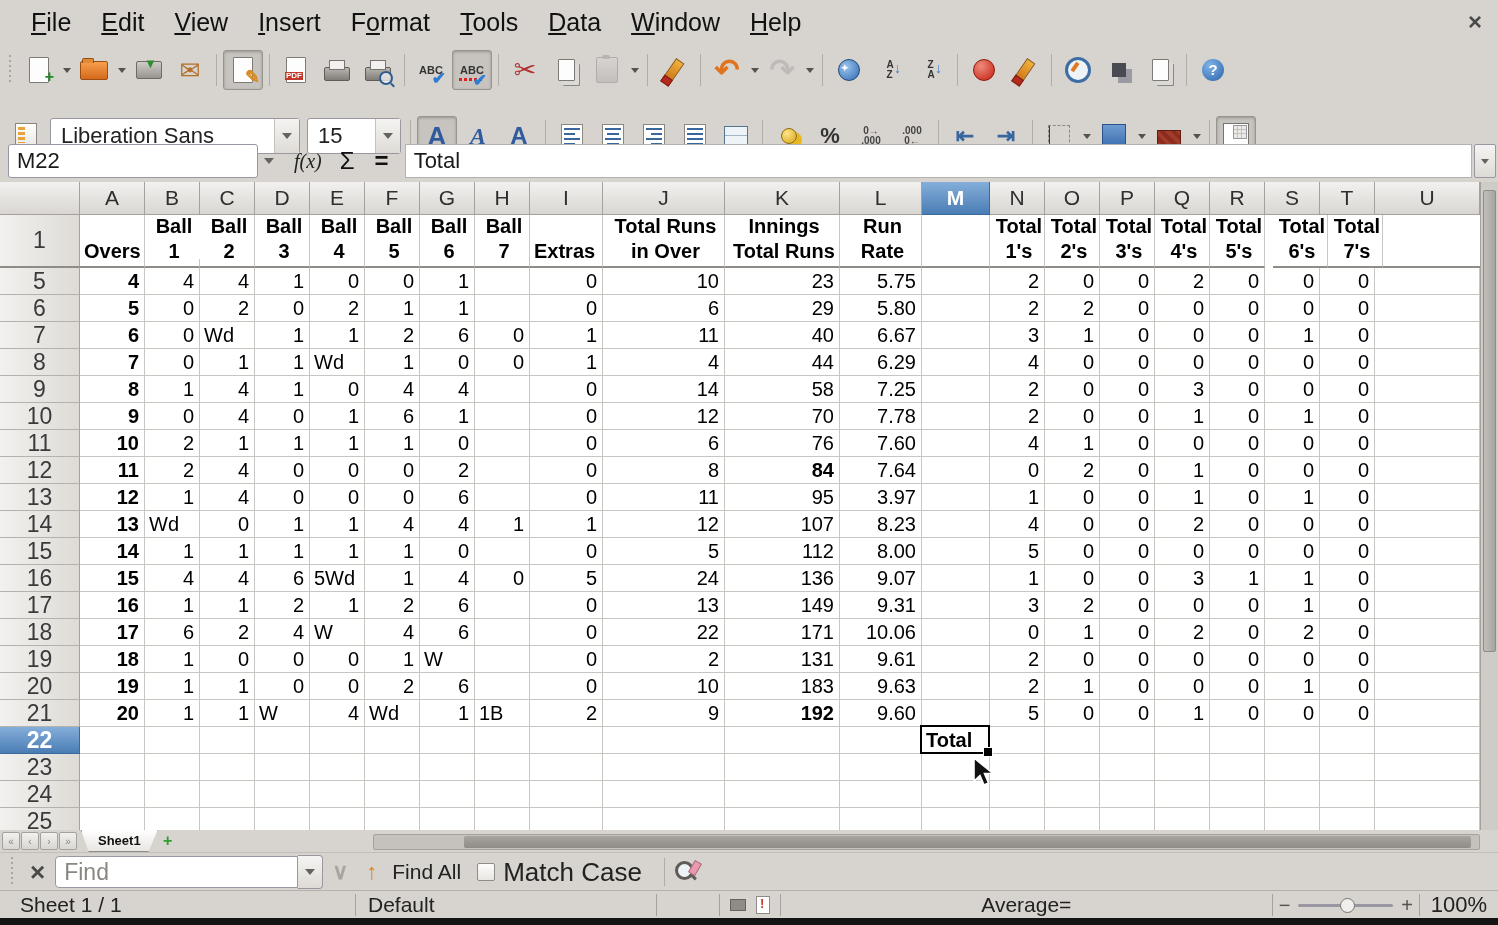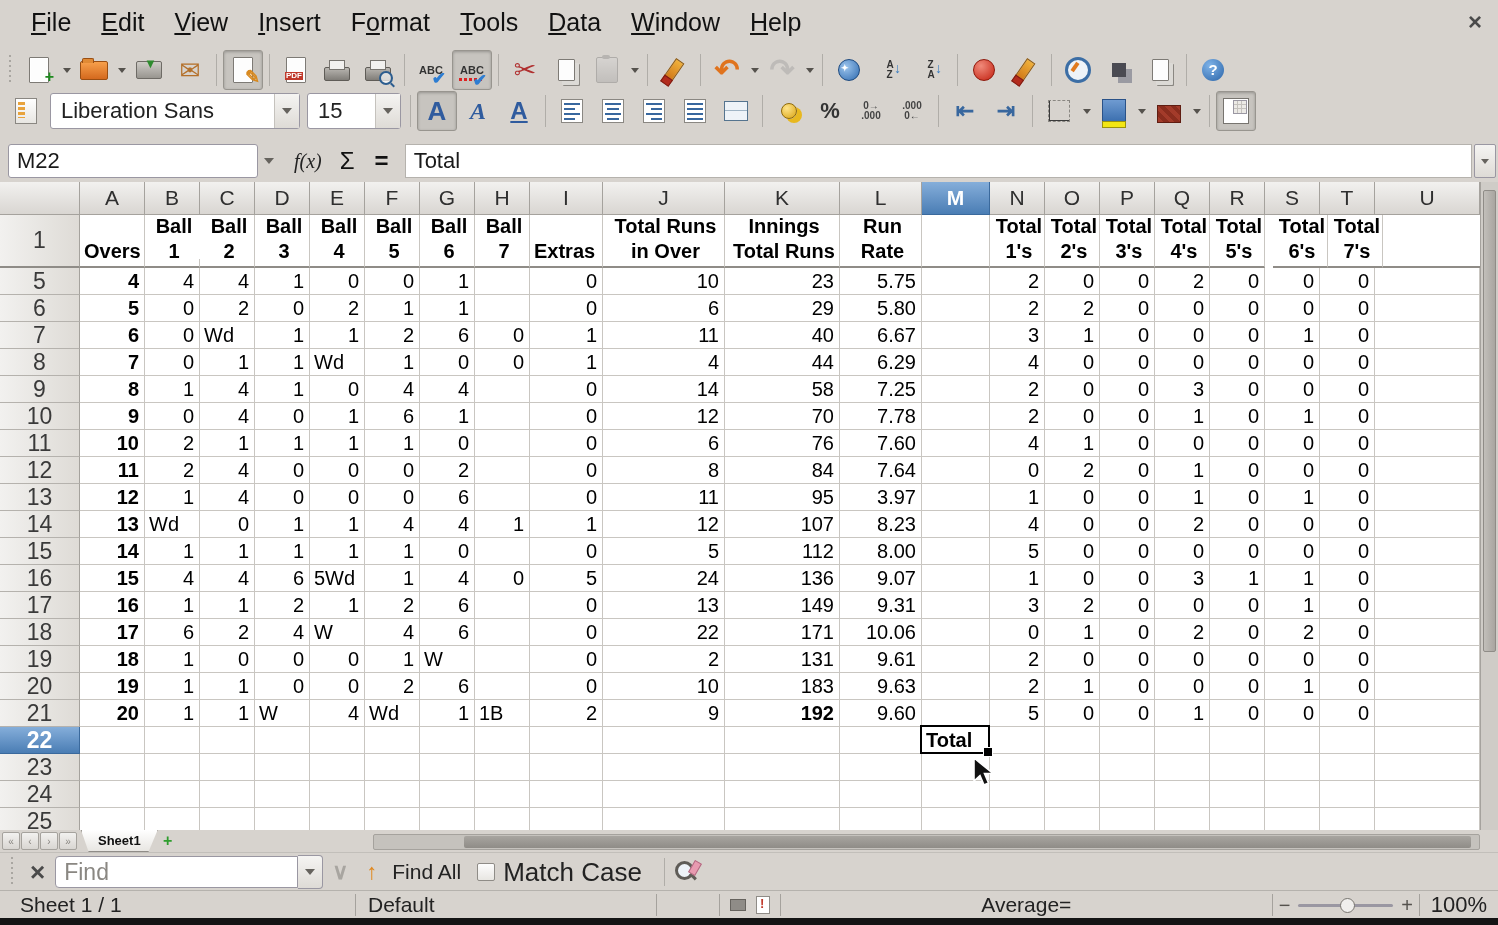--- a/index.html
+++ b/index.html
@@ -9,21 +9,21 @@
     -webkit-font-smoothing:antialiased;
   }
   
   .menubar{position:absolute;top:0;left:0;right:0;height:45px;display:flex;align-items:center;padding-left:16px;}
   .menu-item{font-size:25px;padding:4px 15px;color:#111;cursor:default;}
   .menu-item u{text-decoration:underline;}
   .win-close{position:absolute;right:10px;top:6px;font-size:24px;color:#4a4a4a;font-weight:bold;padding:2px 6px;}
   
   .toolbar{position:absolute;left:0;right:0;display:flex;align-items:center;gap:1px;padding-left:6px;}
   .tb-std{top:45px;height:50px;}
-  .tb-fmt{top:88px;height:46px;}
+  .tb-fmt{top:113px;height:46px;}
   .grip{width:8px;height:30px;margin-right:4px;background:repeating-linear-gradient(to bottom,#a9a6a1 0 2px,transparent 2px 5px);background-size:2px 100%;background-repeat:no-repeat;background-position:3px 0;}
   .tsep{width:1px;height:32px;background:#b0ada8;margin:0 5px;}
   .tbtn{width:38px;height:38px;display:flex;align-items:center;justify-content:center;position:relative;border:1px solid transparent;border-radius:3px;flex:0 0 auto;}
   .tbtn.pressed{border-color:#98958f;background:#c7c4bf;box-shadow:inset 0 1px 3px rgba(0,0,0,.25);}
   .tbtn.disabled{opacity:.4;filter:grayscale(.9);}
   .dd{width:13px;height:38px;display:flex;align-items:center;justify-content:center;flex:0 0 auto;}
   .dd i{width:0;height:0;border-left:4px solid transparent;border-right:4px solid transparent;border-top:5px solid #55524d;}
   .g{position:relative;width:30px;height:30px;display:flex;align-items:center;justify-content:center;}
   .bd{position:absolute;font-weight:bold;font-size:13px;line-height:1;}
   .ch{line-height:1;}
@@ -729,21 +729,21 @@
       <div class="c num bold" style="flex-basis: 65px;">11</div>
       <div class="c num" style="flex-basis: 55px;">2</div>
       <div class="c num" style="flex-basis: 55px;">4</div>
       <div class="c num" style="flex-basis: 55px;">0</div>
       <div class="c num" style="flex-basis: 55px;">0</div>
       <div class="c num" style="flex-basis: 55px;">0</div>
       <div class="c num" style="flex-basis: 55px;">2</div>
       <div class="c txt" style="flex-basis: 55px;"></div>
       <div class="c num" style="flex-basis: 73px;">0</div>
       <div class="c num" style="flex-basis: 122px;">8</div>
-      <div class="c num" style="flex-basis: 115px;">84</div>
+      <div class="c num" style="flex-basis: 115px; font-weight: bold;">84</div>
       <div class="c num" style="flex-basis: 82px;">7.64</div>
       <div class="c txt" style="flex-basis: 68px;"></div>
       <div class="c num" style="flex-basis: 55px;">0</div>
       <div class="c num" style="flex-basis: 55px;">2</div>
       <div class="c num" style="flex-basis: 55px;">0</div>
       <div class="c num" style="flex-basis: 55px;">1</div>
       <div class="c num" style="flex-basis: 55px;">0</div>
       <div class="c num" style="flex-basis: 55px;">0</div>
       <div class="c num" style="flex-basis: 55px;">0</div>
       <div class="c txt" style="flex-basis: 105px;"></div>

